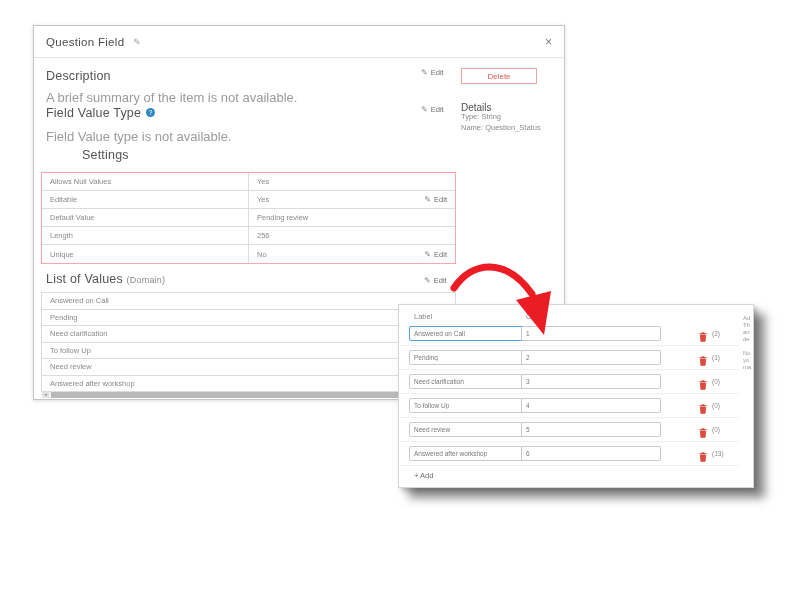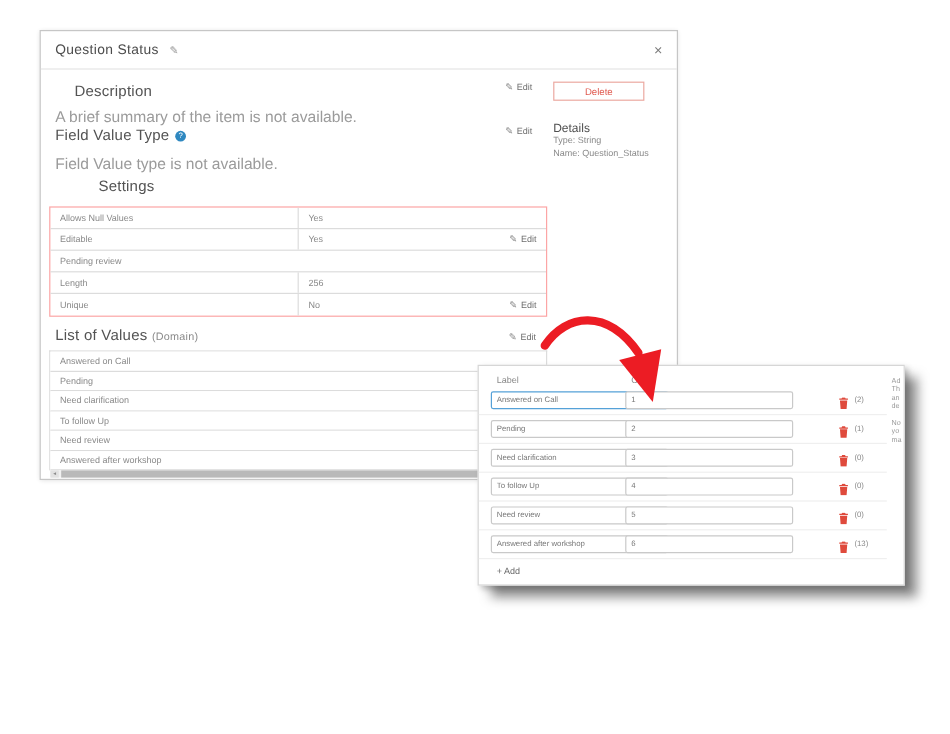--- a/index.html
+++ b/index.html
@@ -70,26 +70,26 @@
 
   
   .arrow-svg { position: absolute; left: 448px; top: 256px; z-index: 6; pointer-events: none; }
 </style>
 </head>
 <body>
 
 <div class="main-panel">
 
   <div class="panel-header">
-    <span class="panel-title">Question Status</span>
+    <span class="panel-title">Question Field</span>
     <span class="title-pencil">✎</span>
     <span class="close-btn">×</span>
   </div>
 
-  <div class="h2" style="left:12px; top:43px;margin-left:16px;">Description</div>
+  <div class="h2" style="left:12px; top:43px;">Description</div>
   <div class="edit-link" style="left:387px; top:42px;">
     <span class="pencil">✎</span>
     <span>Edit</span>
   </div>
   <div class="caption" style="left:12px; top:64px;">A brief summary of the item is not available.</div>
 
   <div class="h2" style="left:12px; top:80px;">
     <span>Field Value Type</span><span class="help-icon">?</span>
   </div>
   <div class="edit-link" style="left:387px; top:79px;">
@@ -110,20 +110,21 @@
       <div class="s-label">Editable</div>
       <div class="s-value">
           <span>Yes</span>
         <span class="s-edit">
           <span class="pencil">✎</span>
           <span>Edit</span>
         </span>
       </div>
     </div>
     <div class="s-row">
+      <div class="s-label">Default Value</div>
       <div class="s-value">
           <span>Pending review</span>
         </div>
     </div>
     <div class="s-row">
       <div class="s-label">Length</div>
       <div class="s-value">
           <span>256</span>
         </div>
     </div>

